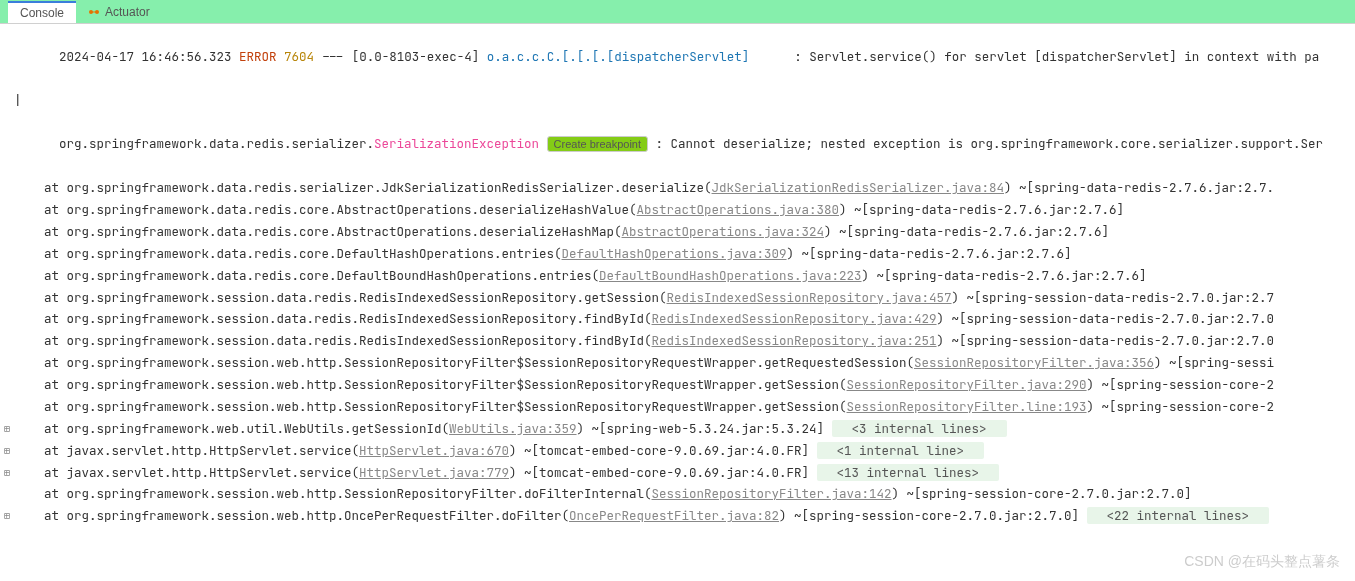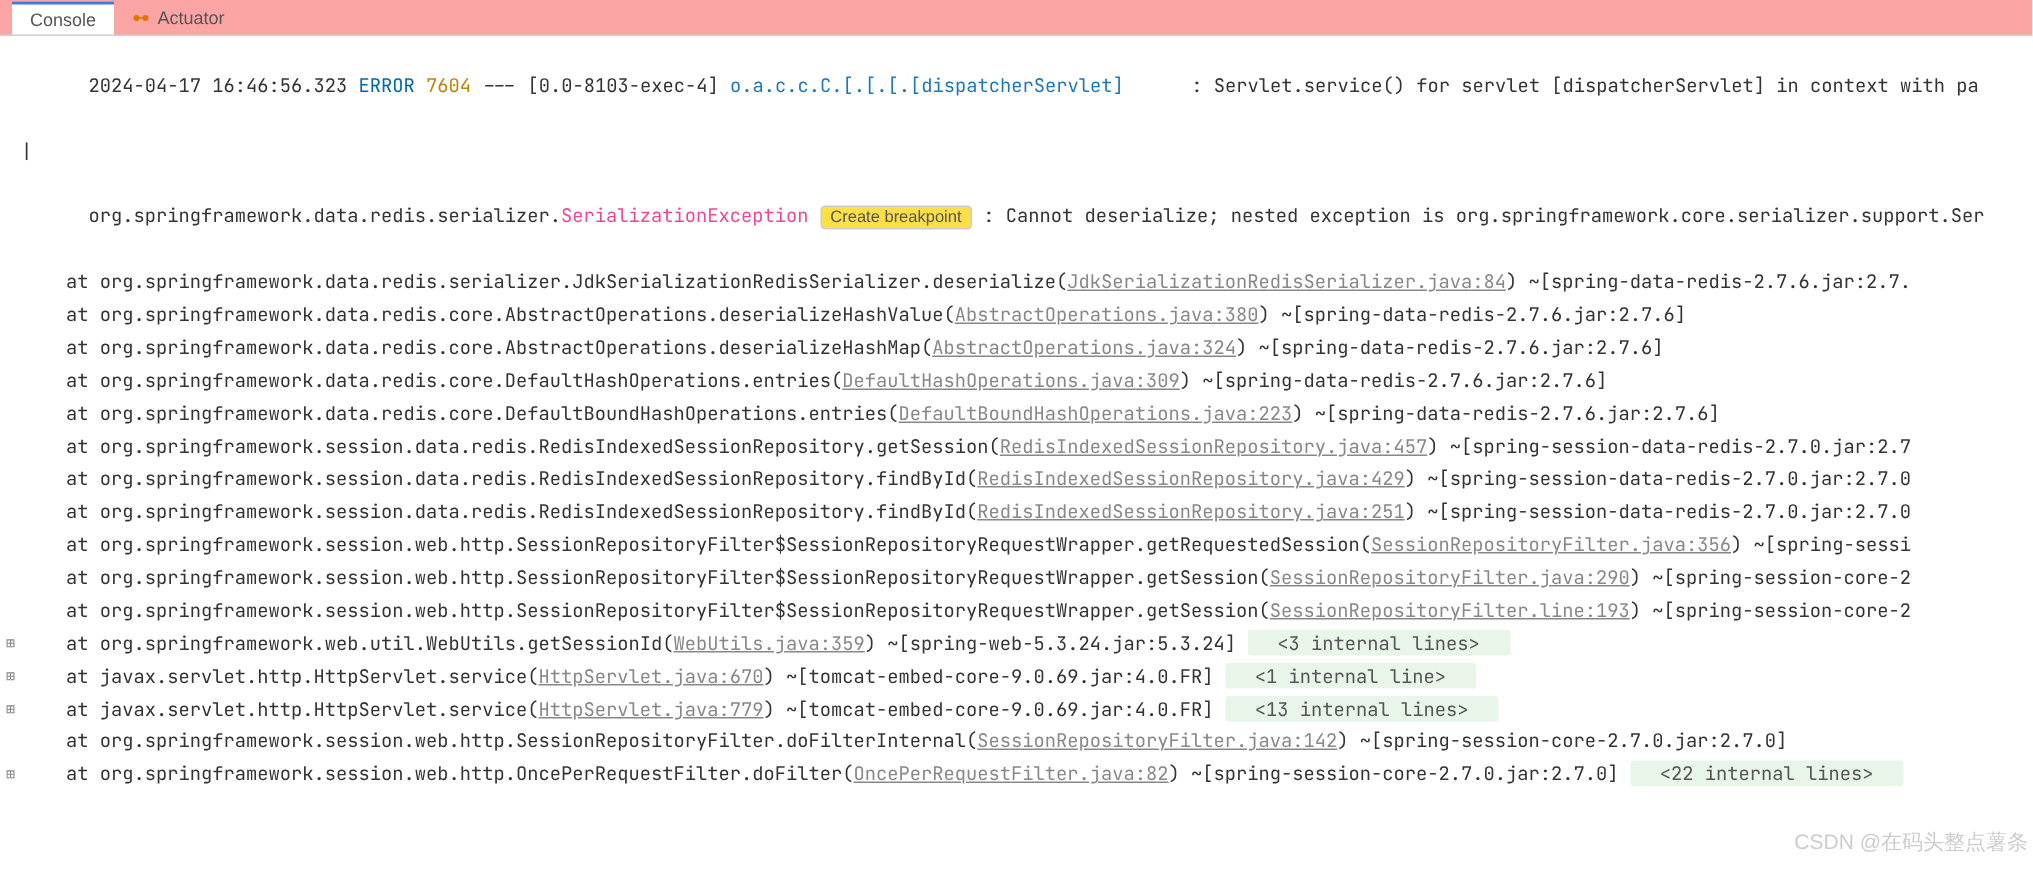--- a/index.html
+++ b/index.html
@@ -6,21 +6,21 @@
     body {
       font-family: "JetBrains Mono", "Consolas", "Courier New", monospace;
       font-size: 12px;
       background: #ffffff;
       color: #333333;
       overflow-x: auto;
       white-space: nowrap;
     }
     .tabs {
       display: flex;
-      background: #fca5a5;
+      background: #86efac;
       border-bottom: 1px solid #d0d0d0;
       height: 24px;
       align-items: center;
       padding-left: 8px;
     }
     .tab {
       padding: 3px 12px;
       font-family: -apple-system, "Segoe UI", Arial, sans-serif;
       font-size: 12px;
       color: #555555;
@@ -57,50 +57,50 @@
       text-align: center;
       color: #888;
       font-size: 10px;
       cursor: pointer;
     }
     .content {
       flex: 1;
     }
     .timestamp { color: #333333; }
     .log-level-info { color: #1f992f; }
-    .log-level-error { color: #0369a1; }
+    .log-level-error { color: #c2410c; }
     .pid { color: #b8860b; }
     .separator { color: #333333; }
     .thread { color: #333333; }
     .logger { color: #1f77b4; }
     .message { color: #333333; }
     .exception-class { color: #ec4899; }
     .breakpoint-btn {
-      background: #fde047;
+      background: #84cc16;
       border: 1px solid #cccccc;
       border-radius: 3px;
       padding: 1px 6px;
       font-size: 11px;
       color: #555555;
       cursor: pointer;
       font-family: -apple-system, "Segoe UI", Arial, sans-serif;
     }
     .source-link { color: #888888; text-decoration: underline; }
     .jar-info { color: #333333; }
     .internal-lines {
       background: #e8f5e9;
       padding: 0 20px;
       border-radius: 2px;
       color: #555555;
       cursor: pointer;
     }
     .watermark {
       position: fixed;
       bottom: 10px;
-      right: 3px;
+      right: 15px;
       color: rgba(128,128,128,0.4);
       font-family: -apple-system, "Segoe UI", Arial, sans-serif;
       font-size: 14px;
       pointer-events: none;
     }
   </style>
 </head>
 <body>
 
 <div class="tabs">

